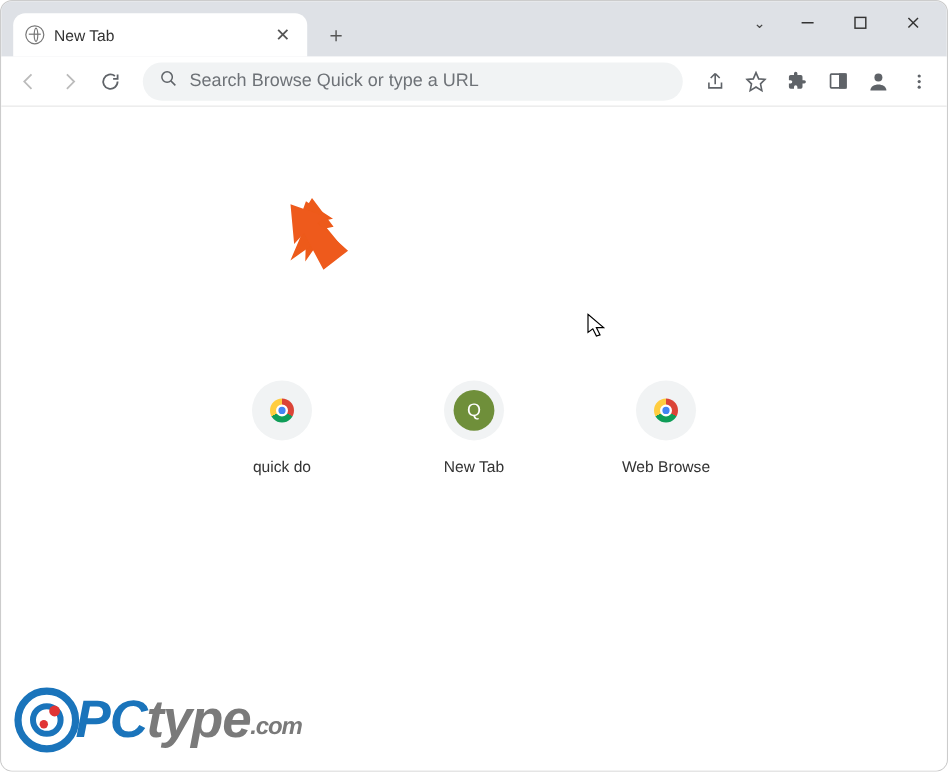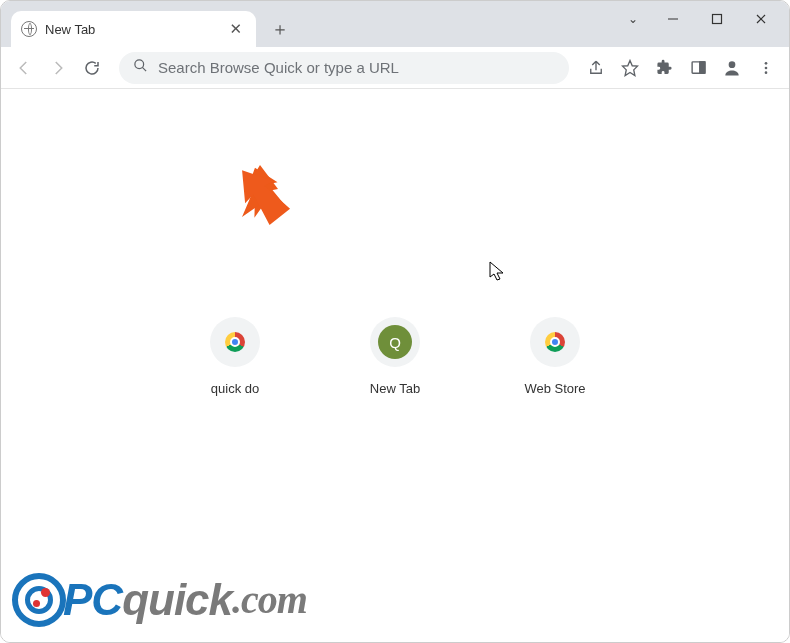--- a/index.html
+++ b/index.html
@@ -56,21 +56,21 @@
 .watermark { position: absolute; left: 10px; bottom: 16px; display: flex; align-items: center; font-family: Arial, sans-serif; font-style: italic; font-weight: 600; }
 .wm-icon { width: 56px; height: 56px; position: relative; margin-right: -4px; }
 .wm-ring { position: absolute; border-radius: 50%; }
 .wm-ring.outer { width: 54px; height: 54px; border: 6px solid #1a74bb; top: 1px; left: 1px; }
 .wm-ring.inner { width: 28px; height: 28px; border: 5px solid #1a74bb; top: 14px; left: 14px; background: #fff; }
 .wm-dot { position: absolute; width: 9px; height: 9px; background: #e03434; border-radius: 50%; }
 .wm-text { font-size: 44px; letter-spacing: -1px; }
 .wm-p { color: #1a74bb; }
 .wm-c { color: #1a74bb; }
 .wm-rest { color: #7a7a7a; }
-.wm-com { color: #7a7a7a; font-size: 40px; vertical-align: 2px; font-family: Liberation Serif, serif; }
+.wm-com { color: #7a7a7a; font-size: 20px; vertical-align: 2px; }
 
 </style>
 </head>
 <body>
 
 <div class="titlebar">
   <div class="tab">
     <span class="tab-icon"></span>
     <span class="tab-title">New Tab</span>
     <span class="tab-close">✕</span>
@@ -175,21 +175,21 @@
     <div class="shortcut">
       <div class="sc-circle" style="padding:0">
         <div class="green-q">Q</div>
       </div>
       <div class="sc-label">New Tab</div>
     </div>
     <div class="shortcut">
       <div class="sc-circle">
         <div class="chrome-dot"></div>
       </div>
-      <div class="sc-label">Web Store</div>
+      <div class="sc-label">Web Browse</div>
     </div>
   </div>
 
   <svg class="arrow-annot" width="70" height="70">
     <polygon points="35,6 54,25 44,25 58,52 38,42 24,55 30,30 20,30" fill="#ed5a1a" transform="rotate(-12 35 35)"></polygon>
     <polygon points="34,4 18,30 28,28 16,56 36,42 48,58 42,30 52,28" fill="#ed5a1a"></polygon>
     <path d="M 36 6 L 18 30 L 28 28 L 44 60 L 50 30 L 60 30 Z" fill="none"></path>
   </svg>
   <svg class="arrow-annot" width="80" height="80" style="left:222px;top:68px">
     <g transform="rotate(-38 40 40)">
@@ -202,17 +202,17 @@
   </svg>
 
   <div class="watermark">
     <div class="wm-icon">
       <div class="wm-ring outer"></div>
       <div class="wm-ring inner"></div>
       <div class="wm-dot" style="top:16px;left:30px"></div>
       <div class="wm-dot" style="top:28px;left:22px;width:7px;height:7px"></div>
     </div>
     <span class="wm-text">
-      <span class="wm-p">P</span><span class="wm-c">C</span><span class="wm-rest">quick</span><span class="wm-com">.com</span>
+      <span class="wm-p">P</span><span class="wm-c">C</span><span class="wm-rest">type</span><span class="wm-com">.com</span>
     </span>
   </div>
 
 </div>
 
 </body></html>

